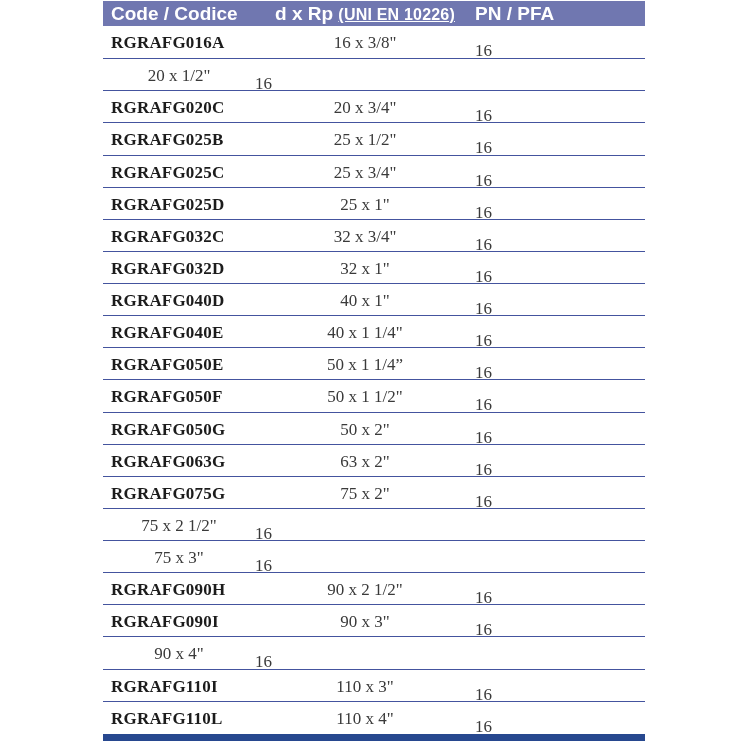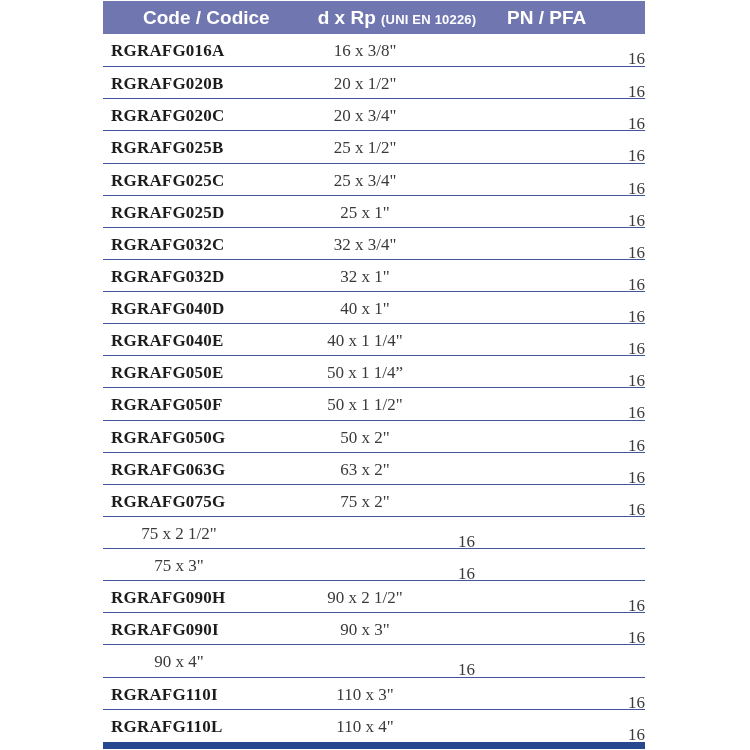--- a/index.html
+++ b/index.html
@@ -18,38 +18,38 @@
   .spec-table {
     position: absolute;
     left: 103px;
     top: 1px;
     width: 542px;
   }
   .thead {
     display: grid;
     grid-template-columns: 152px 220px 170px;
     align-items: center;
-    height: 33px;
+    height: 25px;
     background: var(--header-bg, #7077b0);
     color: var(--header-text, #ffffff);
-    padding-left: 32px;
   }
   .th {
     font-weight: 700;
     font-size: 19px;
     line-height: 1;
     white-space: nowrap;
   }
   .th.col1 { padding-left: 8px; text-align: left; }
   .th.col2 { text-align: center; }
   .th.col3 { text-align: left; }
   .th .sub {
-    font-size: 13px;
+    font-size: 16px;
     font-weight: 700;
     letter-spacing: 0.2px;
+    text-decoration: underline;
   }
   .tbody { display: block; }
   .tr {
     display: grid;
     grid-template-columns: 152px 220px 170px;
     align-items: center;
     height: 32.14px;
     box-sizing: border-box;
     font-family: Liberation Serif, serif;
   }
@@ -61,21 +61,21 @@
     padding-left: 8px;
     font-weight: 700;
     color: var(--code-text, #1c1c1c);
     letter-spacing: 0.2px;
   }
   .td.size {
     text-align: center;
     color: var(--value-text, #3a3a3a);
   }
   .td.pn {
-    text-align: right;
+    text-align: left;
     color: var(--value-text, #3a3a3a);
     margin-top: 16px;
   }
   .bottom-bar {
     height: 7px;
     margin-top: 1px;
     background: var(--bar, #27488f);
   }
 </style>
 </head>
@@ -94,21 +94,20 @@
     </div>
 
     <div class="tbody">
   <div class="tr">
     <div class="td code">RGRAFG016A</div>
     <div class="td size">16 x 3/8"</div>
     <div class="td pn">16</div>
   </div>
 
   <div class="tr">
-    <div class="td code">RGRAFG020B</div>
     <div class="td size">20 x 1/2"</div>
     <div class="td pn">16</div>
   </div>
 
   <div class="tr">
     <div class="td code">RGRAFG020C</div>
     <div class="td size">20 x 3/4"</div>
     <div class="td pn">16</div>
   </div>
 

